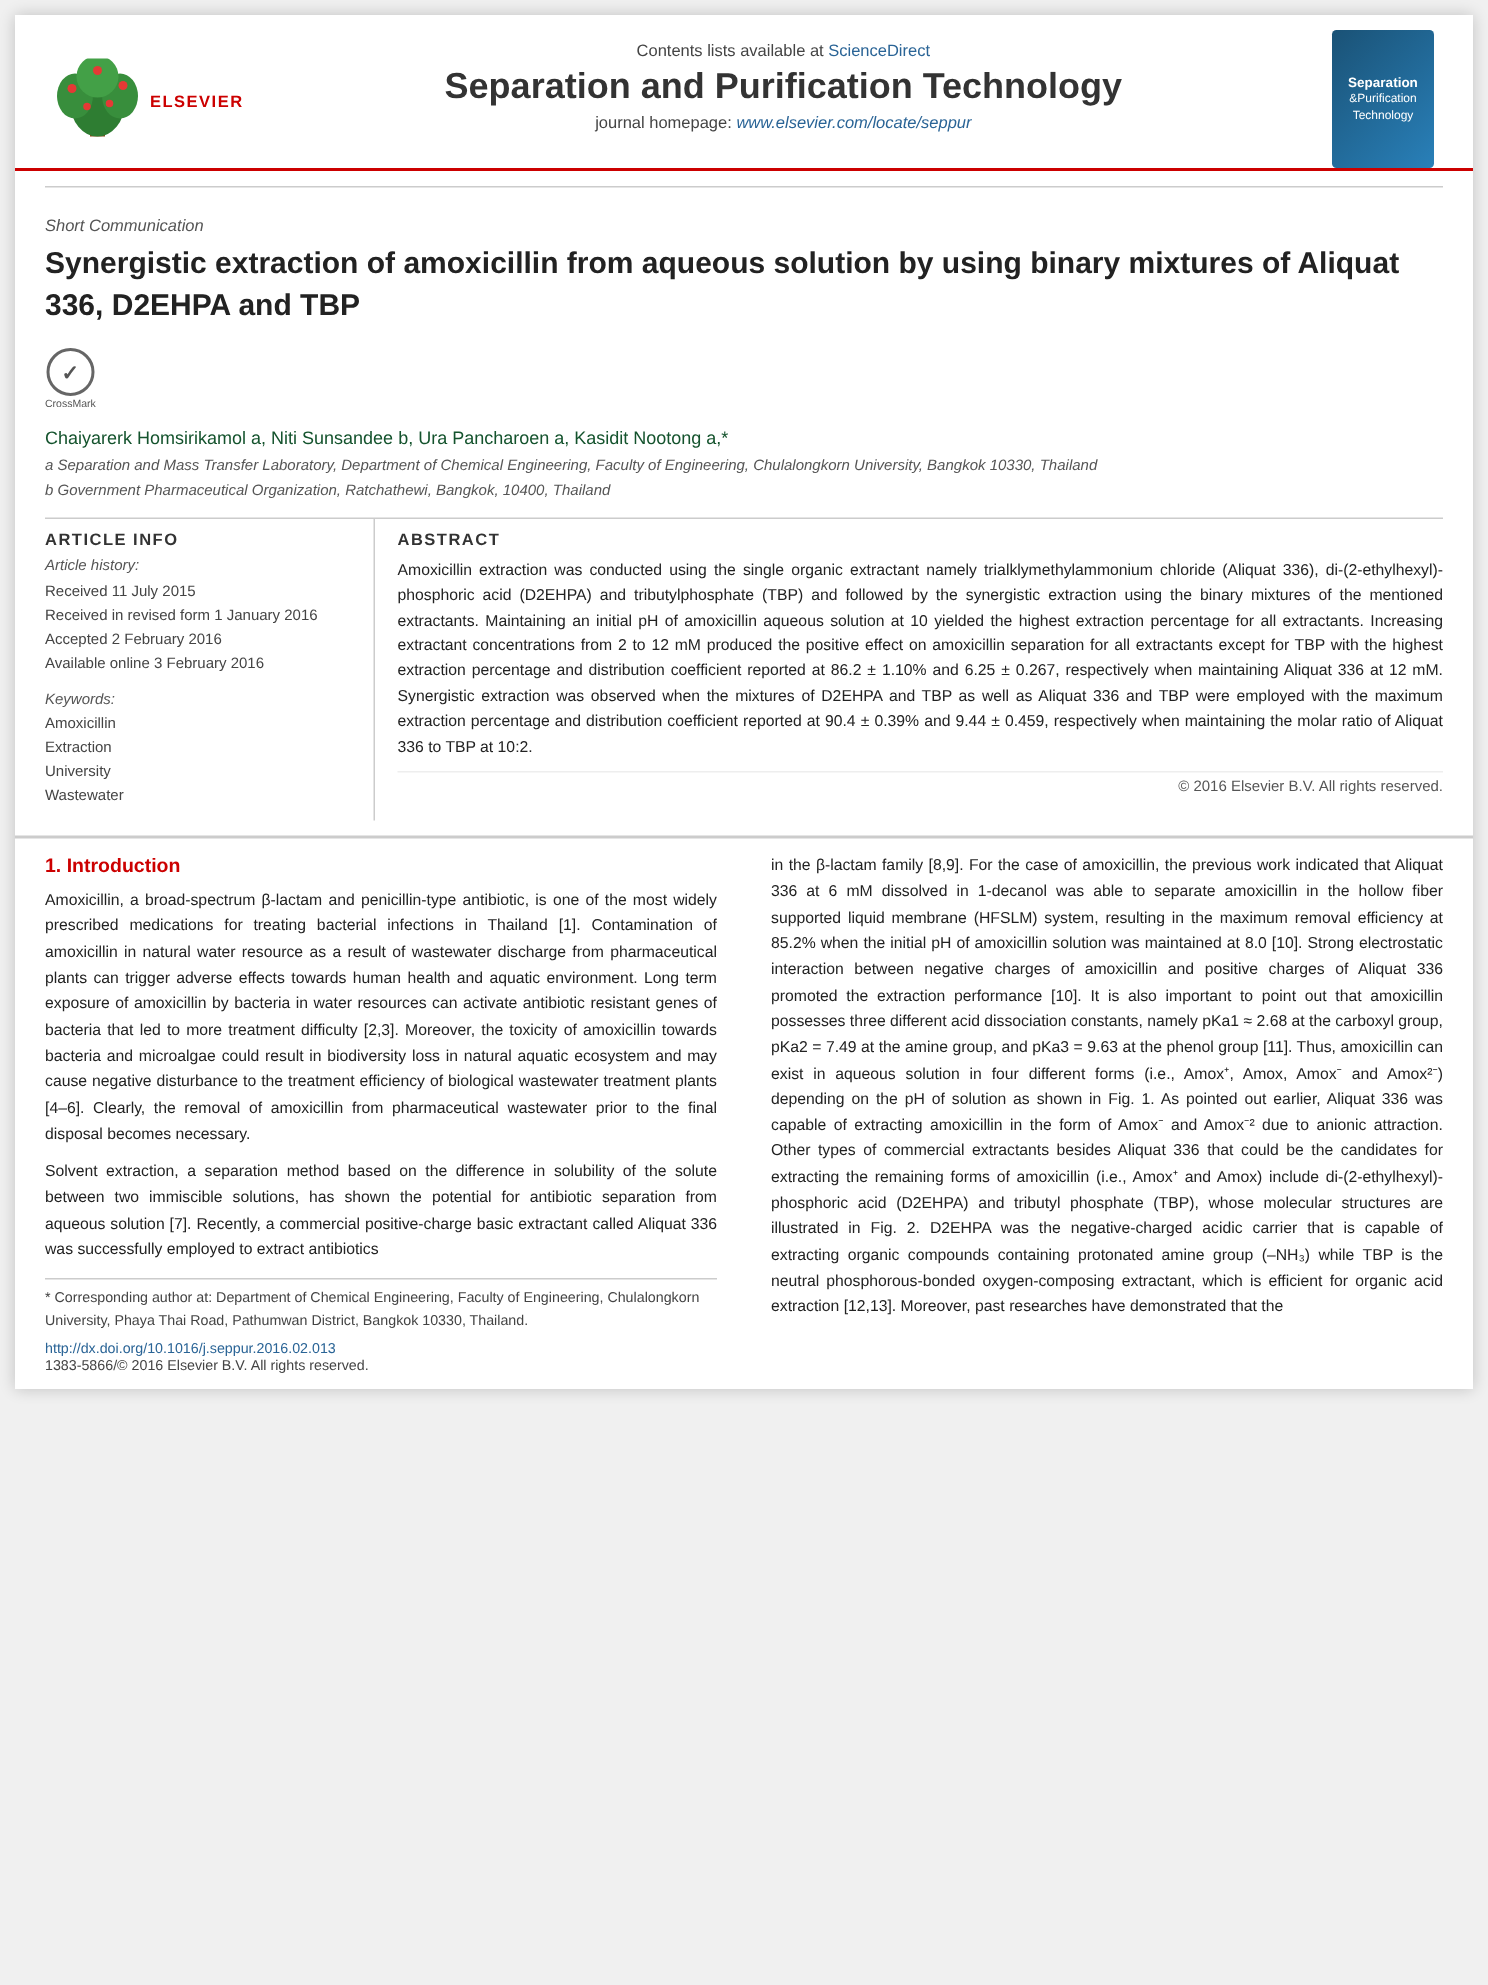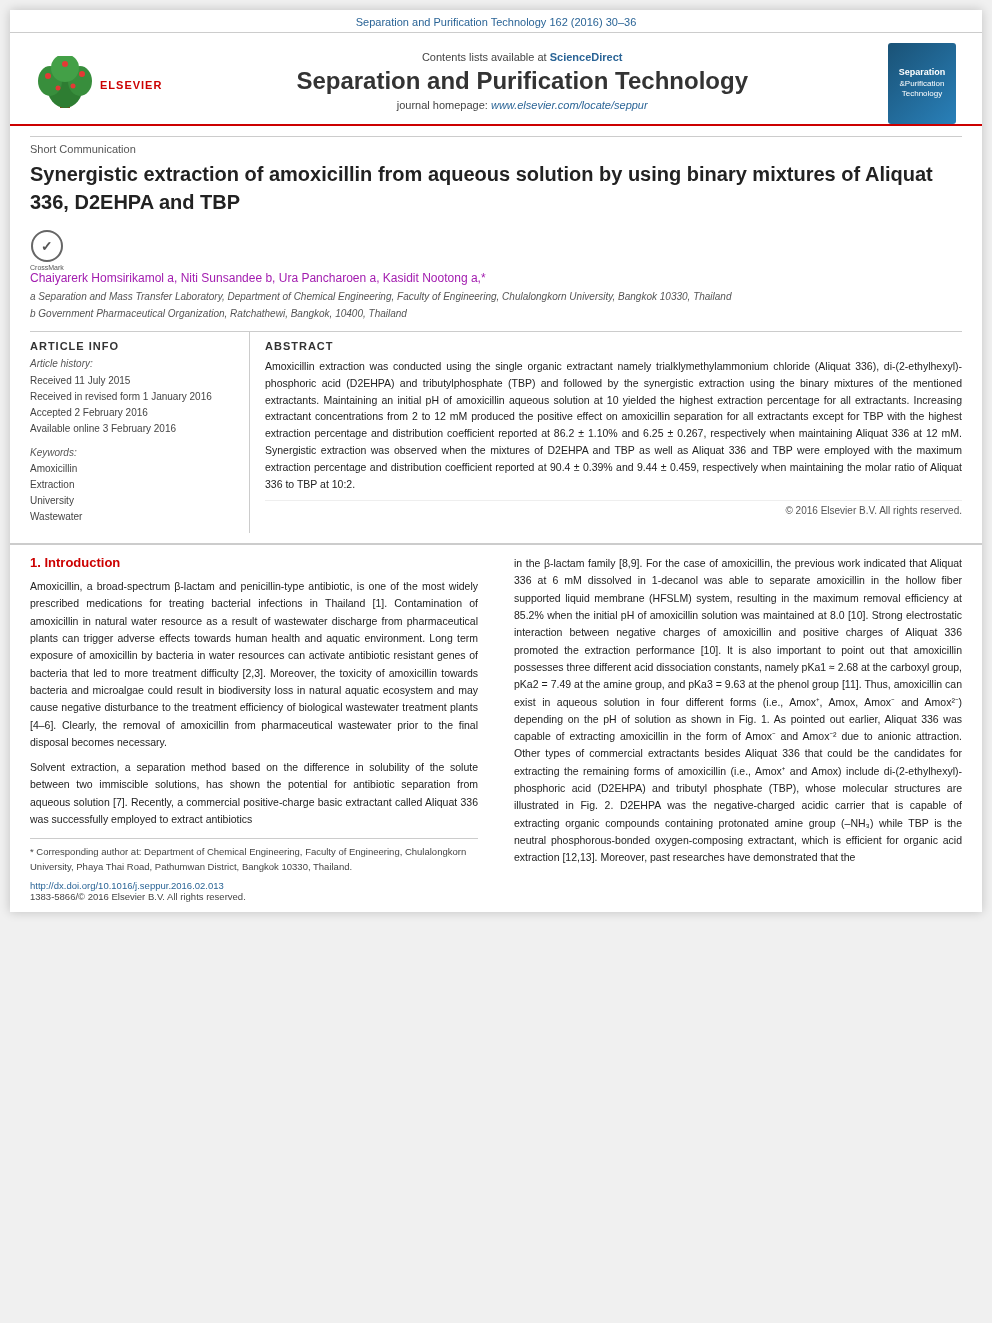--- a/index.html
+++ b/index.html
@@ -77,21 +77,21 @@
       color: #2a6496;
     }
     .header-right {
       flex: 0 0 80px;
       display: flex;
       align-items: center;
       justify-content: center;
     }
     .journal-badge {
       width: 68px;
-      height: 81px;
+      height: 92px;
       background: linear-gradient(135deg, #1a5276, #2980b9);
       display: flex;
       flex-direction: column;
       align-items: center;
       justify-content: center;
       padding: 5px;
       border-radius: 3px;
     }
     .badge-text {
       color: #fff;
@@ -102,23 +102,24 @@
     .badge-text .bold {
       font-weight: bold;
       font-size: 9px;
     }
     .article-section {
       padding: 10px 20px;
     }
     .short-comm-label {
       font-size: 11px;
       color: #555;
+      font-style: italic;
       margin-bottom: 5px;
       border-top: 1px solid #ccc;
-      padding-top: 6px;
+      padding-top: 20px;
     }
     .article-title-row {
       display: flex;
       align-items: flex-start;
       gap: 10px;
       flex-direction: column;
     }
     .article-main-title {
       font-size: 20px;
       font-weight: bold;
@@ -146,22 +147,22 @@
       color: #555;
     }
     .crossmark-text {
       font-size: 7px;
       color: #555;
       text-align: center;
       margin-top: 2px;
     }
     .authors-line {
       font-size: 12px;
-      color: #a21caf;
-      margin-top: 0;
+      color: #14532d;
+      margin-top: 12px;
       margin-bottom: 4px;
     }
     .affiliation-line {
       font-size: 10px;
       color: #555;
       font-style: italic;
       line-height: 1.5;
       margin-bottom: 2px;
     }
     .two-col-section {
@@ -269,23 +270,20 @@
     .issn-line {
       font-size: 9.5px;
       color: #444;
     }
   </style>
 </head>
 <body>
 
 <div class="page">
 
-  <div class="top-bar">
-    <span>Separation and Purification Technology 162 (2016) 30–36</span>
-  </div>
 
   <div class="header-section">
     <div class="header-left">
       <div class="elsevier-logo">
 
         <svg class="elsevier-tree" viewBox="0 0 70 55" xmlns="http://www.w3.org/2000/svg">
           <rect x="30" y="40" width="10" height="12" fill="#8B4513"></rect>
           <ellipse cx="35" cy="30" rx="18" ry="22" fill="#2e7d32"></ellipse>
           <ellipse cx="20" cy="25" rx="12" ry="15" fill="#388e3c"></ellipse>
           <ellipse cx="50" cy="25" rx="12" ry="15" fill="#388e3c"></ellipse>
@@ -295,21 +293,21 @@
           <circle cx="35" cy="8" r="3" fill="#e53935"></circle>
           <circle cx="28" cy="32" r="2.5" fill="#e53935"></circle>
           <circle cx="43" cy="30" r="2.5" fill="#e53935"></circle>
         </svg>
         <span class="elsevier-text">ELSEVIER</span>
       </div>
     </div>
     <div class="header-center">
       <div class="contents-line">
         <span>Contents lists available at</span>
-        <span class="contents-link" style="cursor:pointer;font-weight:bold;">ScienceDirect</span>
+        <span class="contents-link" style="cursor:pointer;">ScienceDirect</span>
       </div>
       <div class="journal-title">Separation and Purification Technology</div>
       <div class="journal-homepage">
         <span>journal homepage:</span>
         <span class="homepage-link" style="cursor:pointer;font-style:italic;">www.elsevier.com/locate/seppur</span>
       </div>
     </div>
     <div class="header-right">
       <div class="journal-badge">
         <span class="badge-text">

